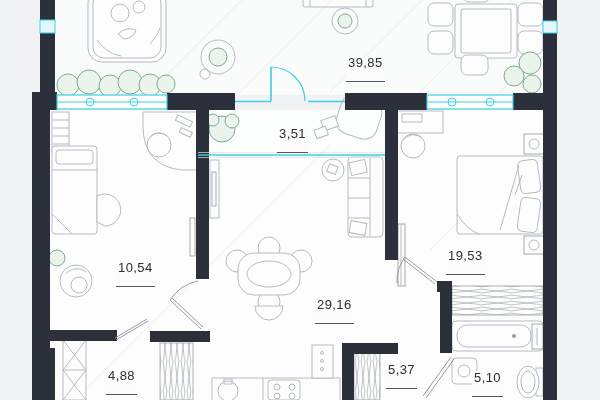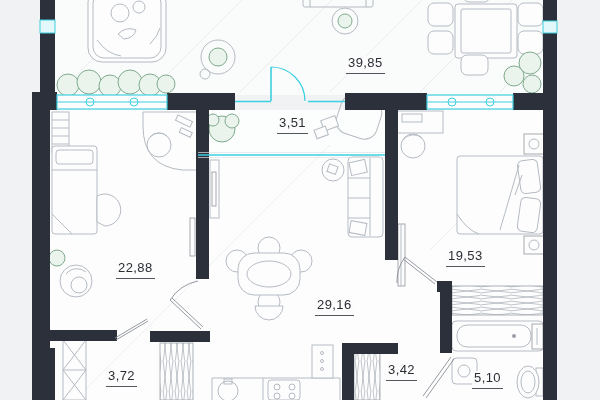--- a/index.html
+++ b/index.html
@@ -11,21 +11,21 @@
   .glz{stroke:var(--glazing,#3ecfe0);fill:none;}
   .fur{stroke:var(--furn,#b5bbc2);fill:none;stroke-width:1;}
   .furf{stroke:var(--furn,#b5bbc2);fill:#fdfdfe;stroke-width:1;}
   .grn{stroke:var(--plant,#7fab8d);fill:#eaf3ec;stroke-width:1;}
   .dk{stroke:#e7e9eb;stroke-width:0.8;}
   .hatchline{stroke:#979da6;stroke-width:0.6;}
   .doorleaf{stroke:#8a8f96;stroke-width:0.9;fill:none;}
   .thinbox{stroke:#8f949b;stroke-width:0.8;fill:#fdfdfe;}
   .area-label{position:absolute;font-size:13px;letter-spacing:.4px;
       color:var(--label,#2a2d33);background:rgba(252,252,253,.88);
-      padding:0 2px 3px 2px;border-bottom:1.2px solid #53565c;line-height:14px;}
+      padding:0 2px 11px 2px;border-bottom:1.2px solid #53565c;line-height:14px;}
 </style>
 </head>
 <body>
 
 <div id="stage" style="--wall: #2c303a; --glazing: #3ecfe0; --furn: #b5bbc2; --plant: #7fab8d; --bg-outside: #f1f2f3; --label: #2a2d33;">
 <svg width="600" height="400" viewBox="0 0 600 400">
   <defs>
     <pattern id="hatchA" width="6" height="30" patternUnits="userSpaceOnUse">
       <path class="hatchline" d="M1,0 L4.5,30" fill="none"></path>
       <path class="hatchline" d="M5,0 L1.5,30" fill="none"></path>
@@ -313,20 +313,20 @@
     <line class="doorleaf" x1="435" y1="284" x2="403" y2="259"></line>
     <path class="doorleaf" d="M405,257 A41,41 0 0 0 397,283" stroke-width="0.5"></path>
   </g>
   <g>
     <line class="doorleaf" x1="451" y1="357" x2="423" y2="396"></line>
     <line class="doorleaf" x1="454" y1="359" x2="426" y2="398"></line>
   </g>
 </svg>
 
 <div class="area-label" style="left:346px;top:56px">39,85</div>
-<div class="area-label" style="left:277px;top:116px">3,51</div>
-<div class="area-label" style="left:116px;top:261px">22,88</div>
+<div class="area-label" style="left:277px;top:127px">3,51</div>
+<div class="area-label" style="left:116px;top:261px">10,54</div>
 <div class="area-label" style="left:446px;top:249px">19,53</div>
 <div class="area-label" style="left:315px;top:298px">29,16</div>
-<div class="area-label" style="left:106px;top:369px">3,72</div>
-<div class="area-label" style="left:386px;top:363px">3,42</div>
+<div class="area-label" style="left:106px;top:369px">4,88</div>
+<div class="area-label" style="left:386px;top:363px">5,37</div>
 <div class="area-label" style="left:472px;top:371px">5,10</div>
 </div>
 
 </body></html>

